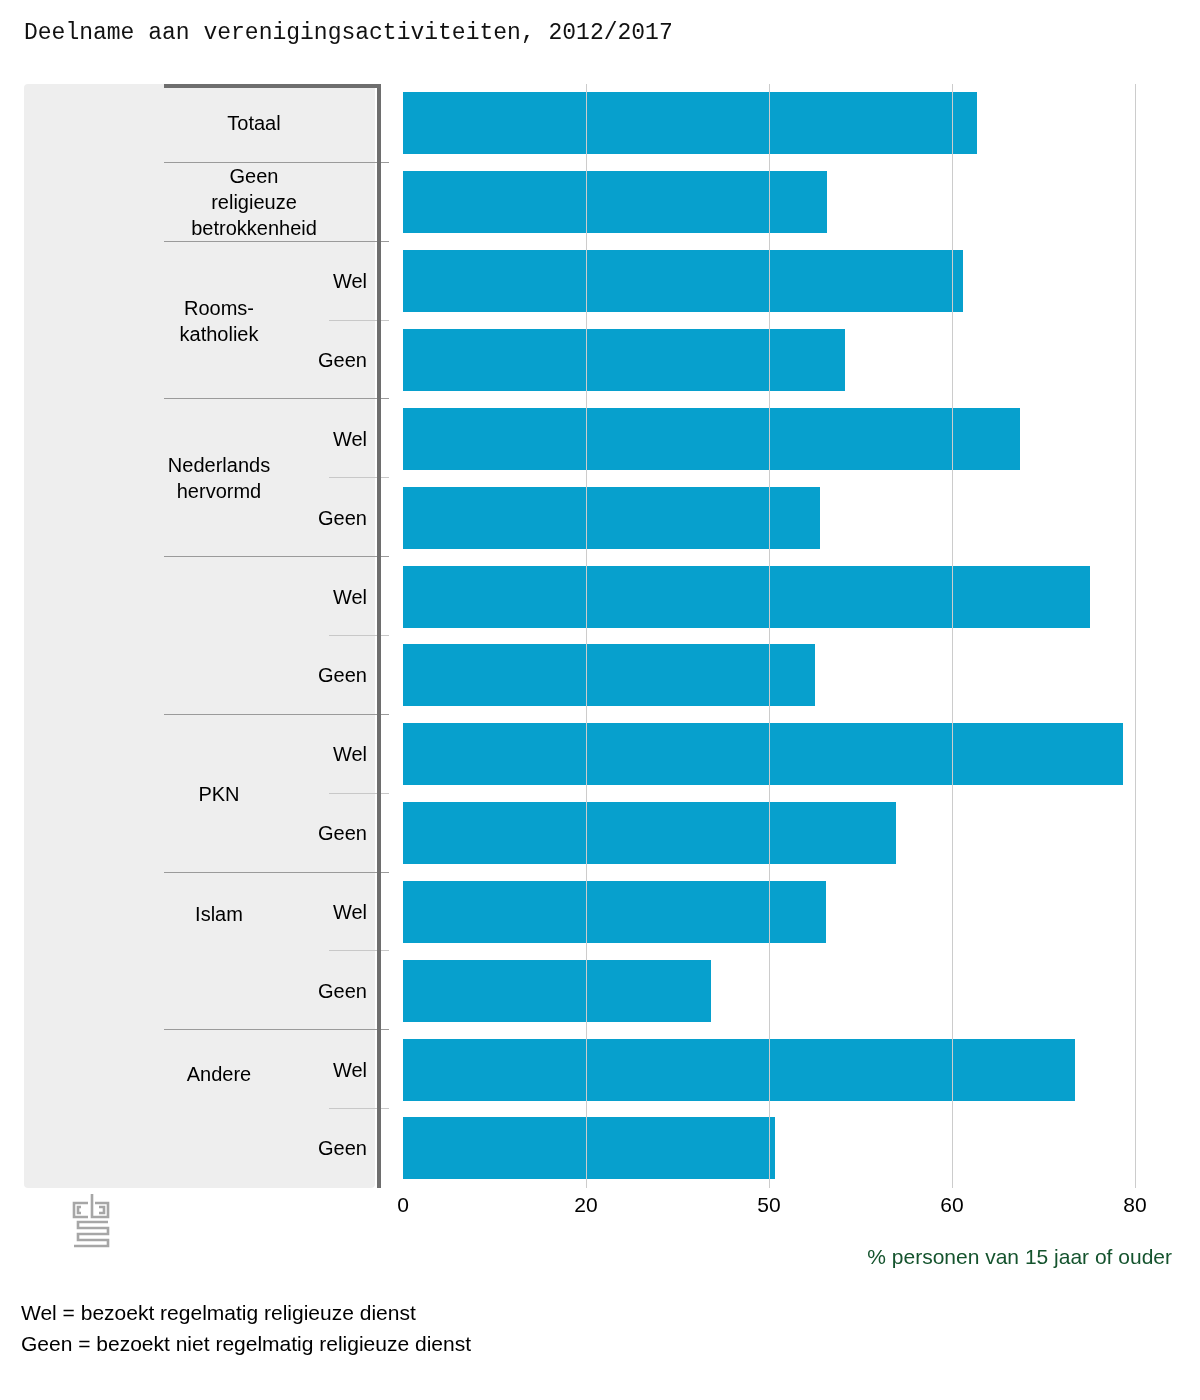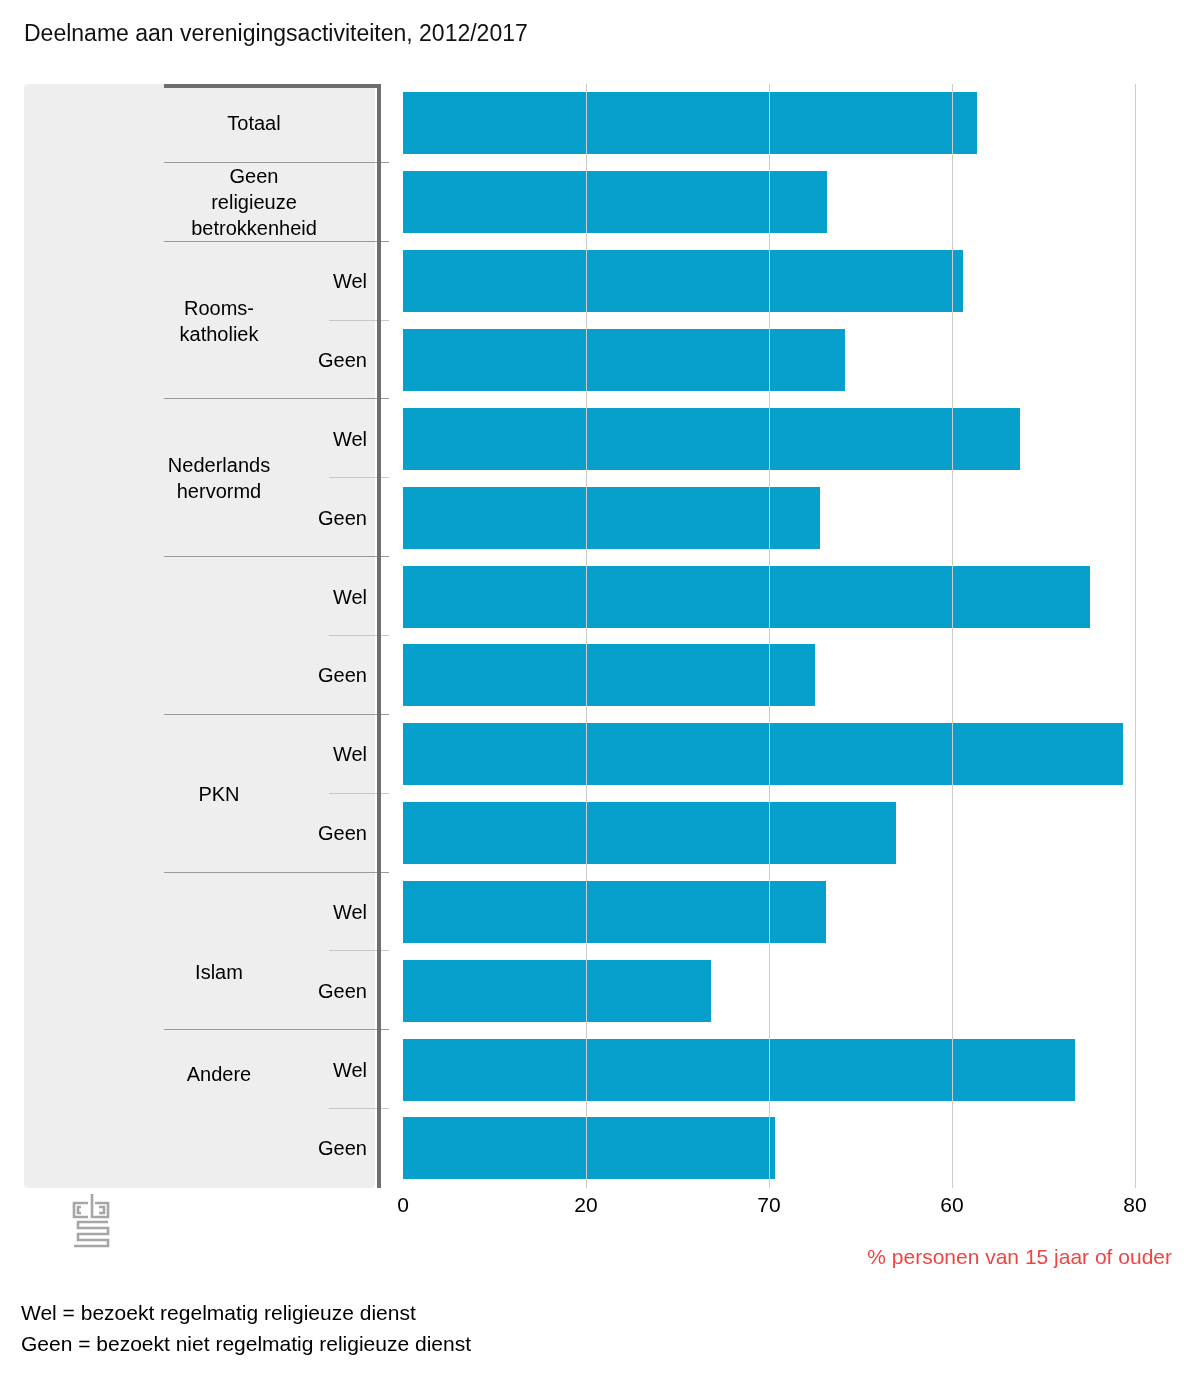--- a/index.html
+++ b/index.html
@@ -19,20 +19,21 @@
 
   
   #chart-title {
     position: absolute;
     left: 24px;
     top: 18px;
     font-size: 23px;
     line-height: 30px;
     color: #111111;
     white-space: nowrap;
+    font-family: Liberation Mono, monospace;
   }
 
   
   #plot-frame {
     position: absolute;
     left: 24px;
     top: 84px;
     width: 1152px;
     height: 1104px;
   }
@@ -153,21 +154,21 @@
     color: #000;
     transform: translateX(-50%);
     text-align: center;
   }
   #axis-title {
     position: absolute;
     right: 28px;
     top: 1243px;
     font-size: 21px;
     line-height: 28px;
-    color: #ef4444;
+    color: #14532d;
     white-space: nowrap;
   }
 
   
   #footnotes {
     position: absolute;
     left: 21px;
     top: 1297px;
     font-size: 21px;
     line-height: 31px;
@@ -215,21 +216,21 @@
       <div class="sub-label-cell" style="top: 867.35px; height: 78.85px;">Geen</div>
       <div class="sep" style="top: 945.2px;"></div>
       <div class="sub-label-cell" style="top: 946.2px; height: 78.85px;">Wel</div>
       <div class="sep thin" style="top: 1024.05px;"></div>
       <div class="sub-label-cell" style="top: 1025.05px; height: 78.85px;">Geen</div>
       <div class="grp-label-cell" style="top: 0px; height: 78.85px;">Totaal</div>
       <div class="grp-label-cell" style="top: 78.85px; height: 78.85px;">Geen<br>religieuze<br>betrokkenheid</div>
       <div class="grp-label-cell narrow" style="top: 157.7px; height: 157.7px;">Rooms-<br>katholiek</div>
       <div class="grp-label-cell narrow" style="top: 315.4px; height: 157.7px;">Nederlands<br>hervormd</div>
       <div class="grp-label-cell narrow" style="top: 630.8px; height: 157.7px;">PKN</div>
-      <div class="grp-label-cell narrow" style="top: 809px; height: 157px;">Islam</div>
+      <div class="grp-label-cell narrow" style="top: 751px; height: 157px;">Islam</div>
       <div class="grp-label-cell narrow" style="top: 911px; height: 157.7px;">Andere</div>
     </div>
   <div id="label-block-top"></div>
   <div id="label-block-border"></div>
   <div id="bars-area">
       <div class="bar" title="Totaal: 62.7" style="top: 8.425px; left: 22px; width: 573.705px; background: rgb(7, 160, 205);"></div>
       <div class="bar" title="Geen religieuze betrokkenheid: 46.3" style="top: 87.275px; left: 22px; width: 423.645px; background: rgb(7, 160, 205);"></div>
       <div class="bar" title="Rooms- katholiek - Wel: 61.2" style="top: 166.125px; left: 22px; width: 559.98px; background: rgb(7, 160, 205);"></div>
       <div class="bar" title="Rooms- katholiek - Geen: 48.3" style="top: 244.975px; left: 22px; width: 441.945px; background: rgb(7, 160, 205);"></div>
       <div class="bar" title="Nederlands hervormd - Wel: 67.4" style="top: 323.825px; left: 22px; width: 616.71px; background: rgb(7, 160, 205);"></div>
@@ -254,21 +255,21 @@
       <path d="M24 4 V27 H40 V13 H27"></path>
       <path d="M31 17 H36 V23 H31"></path>
       <path d="M40 32 H10 V38 H40 V44 H10 V50 H40 V56 H6"></path>
     </g>
   </svg>
 </div>
 
 <div id="axis-labels">
     <div class="tick-label" style="left: 403px;">0</div>
     <div class="tick-label" style="left: 586px;">20</div>
-    <div class="tick-label" style="left: 769px;">70</div>
+    <div class="tick-label" style="left: 769px;">50</div>
     <div class="tick-label" style="left: 952px;">60</div>
     <div class="tick-label" style="left: 1135px;">80</div>
   </div>
 <div id="axis-title">% personen van 15 jaar of ouder</div>
 
 <div id="footnotes">
   <div>Wel = bezoekt regelmatig religieuze dienst</div>
   <div>Geen = bezoekt niet regelmatig religieuze dienst</div>
 </div>
 

